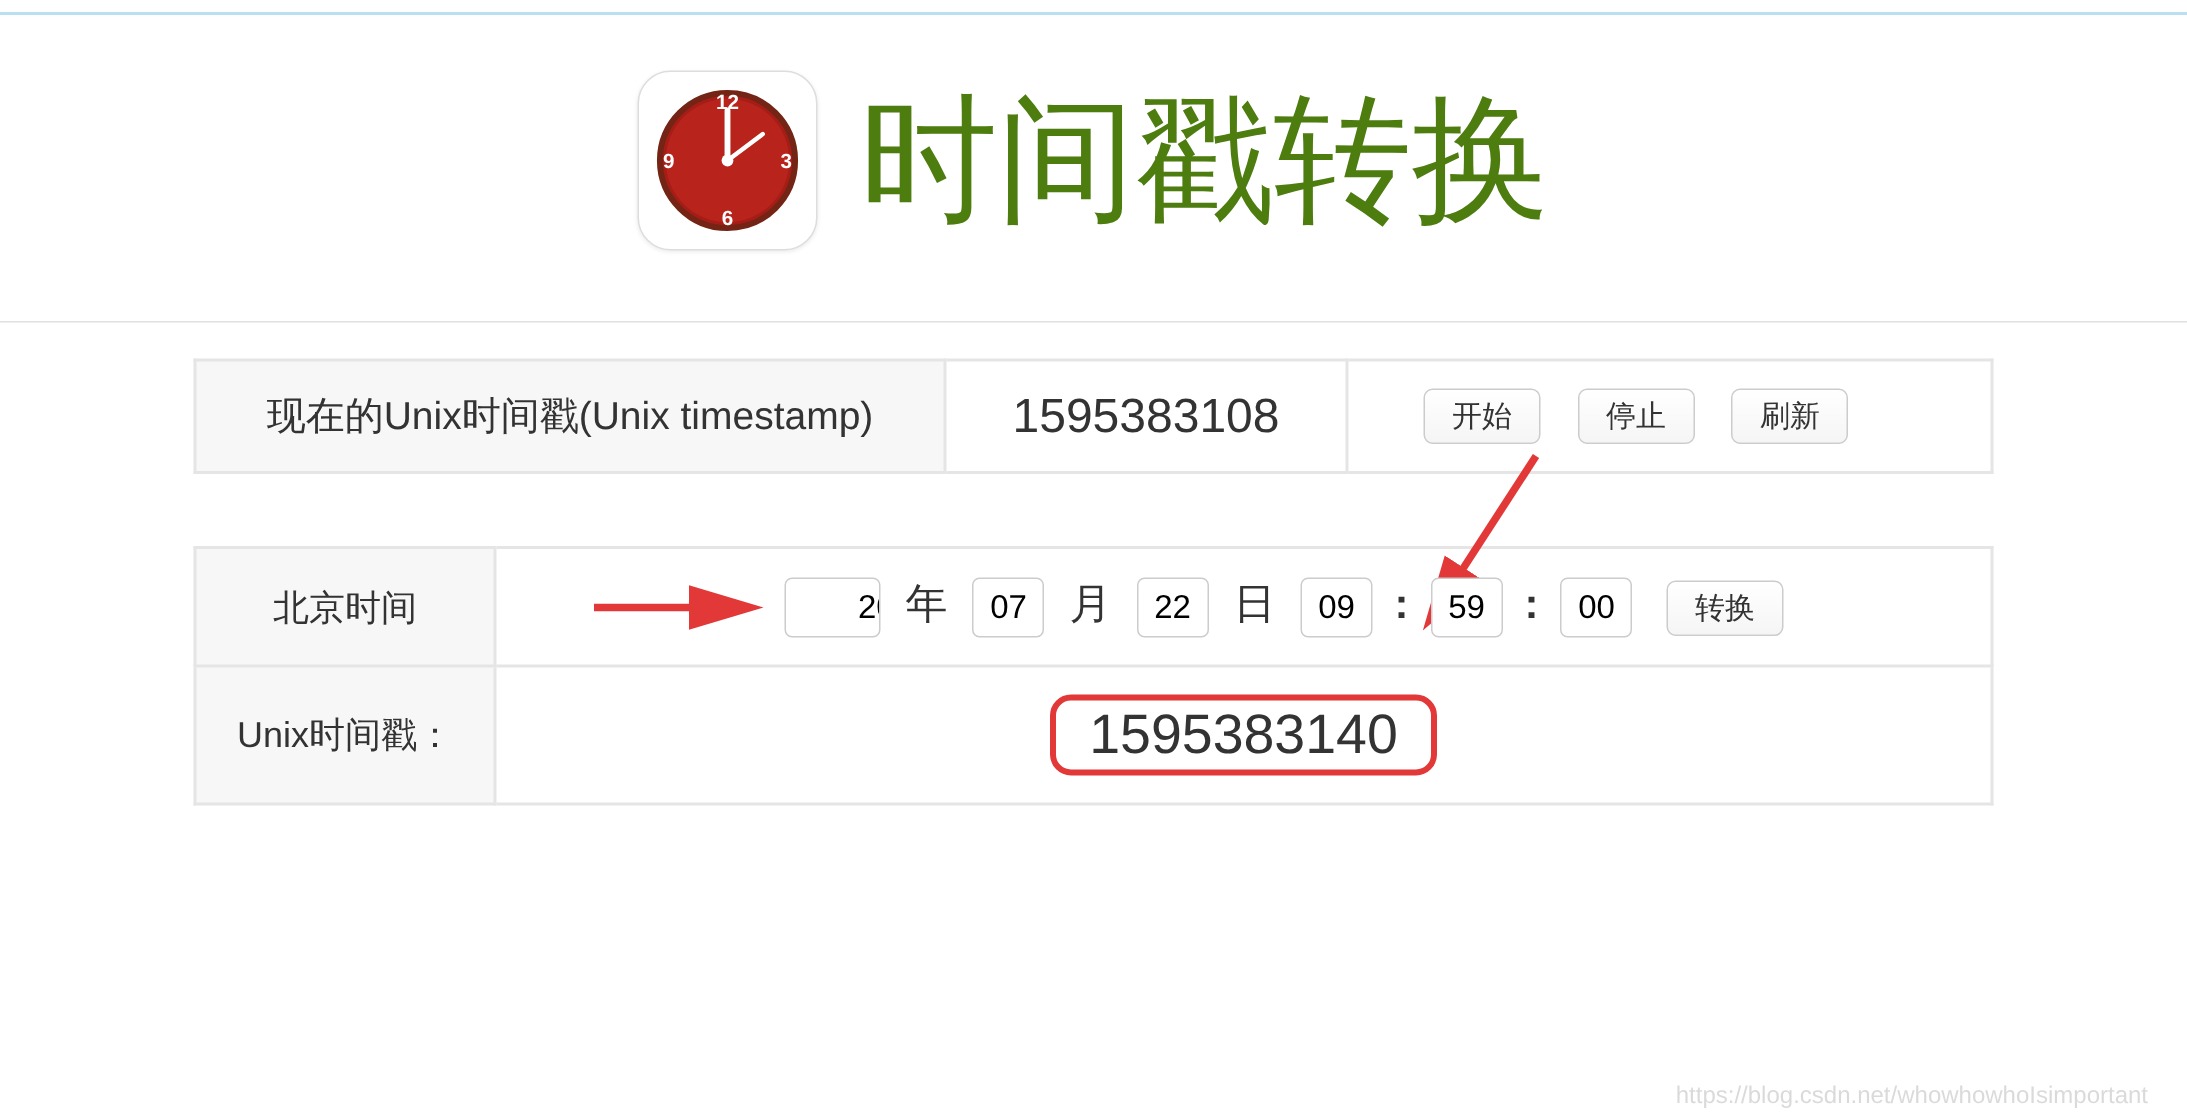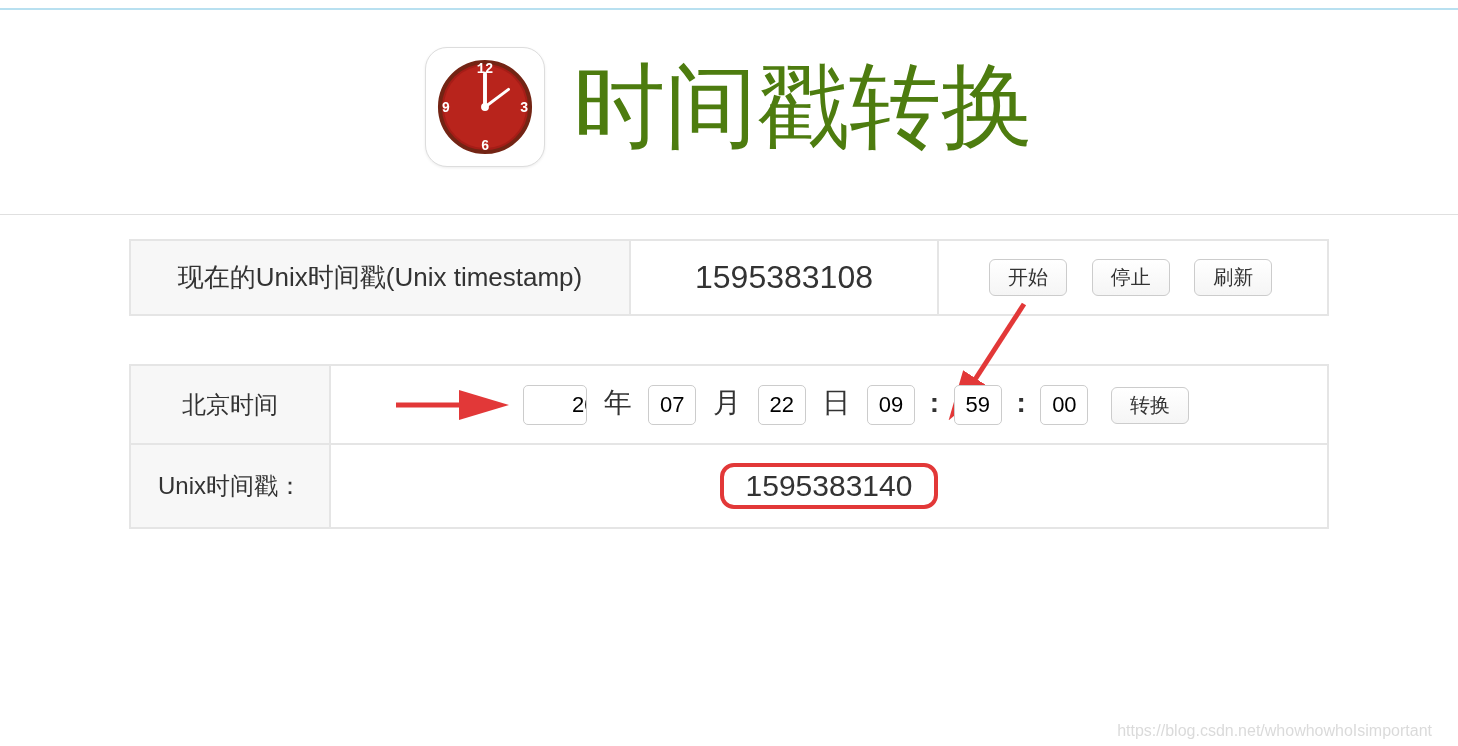--- a/index.html
+++ b/index.html
@@ -30,21 +30,20 @@
     .clock-icon {
       width: 120px;
       height: 120px;
       border-radius: 22px;
       background: #fff;
       border: 1px solid #ddd;
       display: flex;
       align-items: center;
       justify-content: center;
       box-shadow: 0 1px 3px rgba(0,0,0,0.08);
-      font-family: Liberation Mono, monospace;
     }
     .title {
       font-size: 92px;
       font-family: "Songti SC", "SimSun", serif;
       color: #4d7c0f;
       font-weight: 400;
     }
     .divider {
       width: 100%;
       height: 1px;
@@ -73,21 +72,21 @@
     .label-cell-wide {
       background: #f7f7f7;
       text-align: center;
       width: 500px;
       font-size: 26px;
     }
     .ts-value-cell {
       text-align: center;
       font-size: 32px;
       font-weight: 400;
-      width: 308px;
+      width: 268px;
     }
     .button-cell {
       text-align: left;
       padding-left: 50px;
     }
     .btn {
       display: inline-block;
       padding: 4px 18px;
       font-size: 20px;
       border: 1px solid #ccc;
@@ -143,21 +142,21 @@
     }
     .content-cell-date {
       padding-left: 190px;
       position: relative;
     }
     .result-box {
       display: inline-block;
       border: 4px solid #e23838;
       border-radius: 14px;
       padding: 2px 22px;
-      font-size: 30px;
+      font-size: 37px;
       color: #333;
     }
     .result-cell {
       text-align: center;
     }
     .arrow {
       position: absolute;
       pointer-events: none;
     }
     .arrow-1 {

